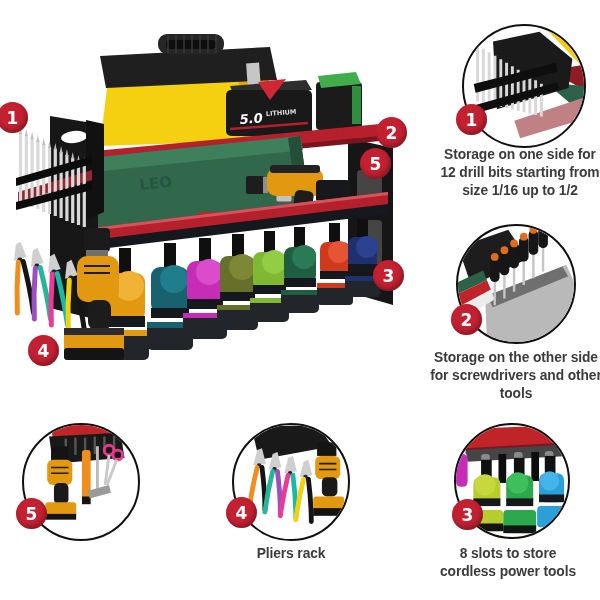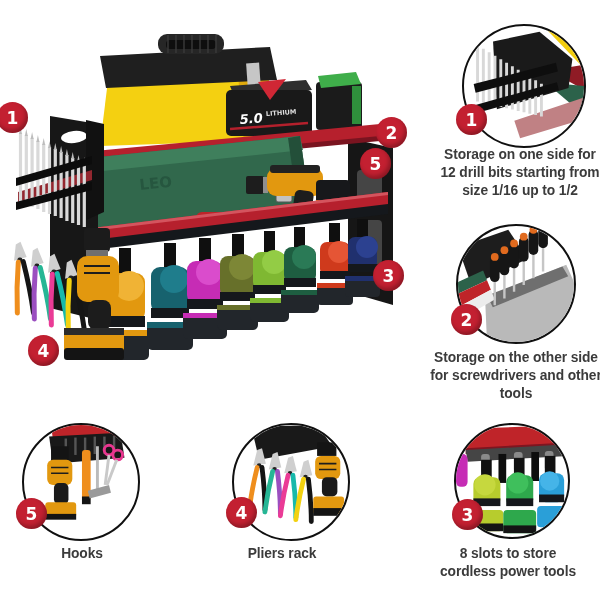--- a/index.html
+++ b/index.html
@@ -336,23 +336,20 @@
       <polygon points="66,68 88,62 90,70 68,76" fill="#9a9a9a"></polygon>
       <g>
         <circle cx="88" cy="26" r="5" fill="none" stroke="#e8368f" stroke-width="3"></circle>
         <circle cx="97" cy="31" r="5" fill="none" stroke="#e8368f" stroke-width="3"></circle>
         <line x1="88" y1="31" x2="84" y2="62" stroke="#c9c9c9" stroke-width="3"></line>
         <line x1="96" y1="36" x2="86" y2="62" stroke="#c9c9c9" stroke-width="3"></line>
       </g>
     </svg>
   </div>
   <div class="badge" style="left:16px;top:498px;">5</div>
-  <div class="caption" style="left:23px;top:545px;width:118px;">
-    <div>Hooks</div>
-  </div>
 
   <div class="inset" style="left:232px;top:423px;width:118px;height:118px;">
     <svg viewBox="0 0 118 118">
       <polygon points="18,2 86,0 102,22 26,36" fill="#191919"></polygon>
       <polygon points="86,0 118,4 118,16 98,10" fill="#bf2429"></polygon>
       <g>
         <polygon points="20,42 24,26 29,24 33,40" fill="#cfcfcf"></polygon>
           <circle cx="26" cy="42" r="2.4" fill="#222"></circle>
         <path d="M24 44 C20 60 18 70 16 86" stroke="#ef8e1d" stroke-width="5" fill="none" stroke-linecap="round"></path>
         <path d="M29 44 C31 60 32 70 32 88" stroke="#141414" stroke-width="5" fill="none" stroke-linecap="round"></path>
@@ -373,21 +370,21 @@
         <rect x="86" y="18" width="20" height="14" fill="#141414"></rect>
         <rect x="84" y="32" width="26" height="24" rx="6" fill="#e2980f"></rect>
         <path d="M88 40h18 M88 46h18" stroke="#1d1d1d" stroke-width="1.6"></path>
         <rect x="91" y="54" width="16" height="20" rx="5" fill="#1a1a1a"></rect>
         <rect x="82" y="74" width="32" height="18" rx="3" fill="#e2980f"></rect>
         <rect x="82" y="86" width="32" height="8" fill="#141414"></rect>
       </g>
     </svg>
   </div>
   <div class="badge" style="left:226px;top:497px;">4</div>
-  <div class="caption" style="left:218px;top:545px;width:128px;">
+  <div class="caption" style="left:227px;top:545px;width:128px;">
     <div>Pliers rack</div>
   </div>
 
   <div class="inset" style="left:454px;top:423px;width:116px;height:116px;">
     <svg viewBox="0 0 116 116">
       <polygon points="8,4 116,0 116,20 10,26" fill="#bf2429"></polygon>
       <polygon points="10,24 116,18 116,24 10,30" fill="#7e1520"></polygon>
       <polygon points="10,26 116,20 116,32 12,38" fill="#454545"></polygon>
       <rect x="0" y="30" width="12" height="34" rx="5" fill="#c62cb5"></rect>
       <rect x="44" y="30" width="8" height="30" fill="#0d0d0d"></rect>

